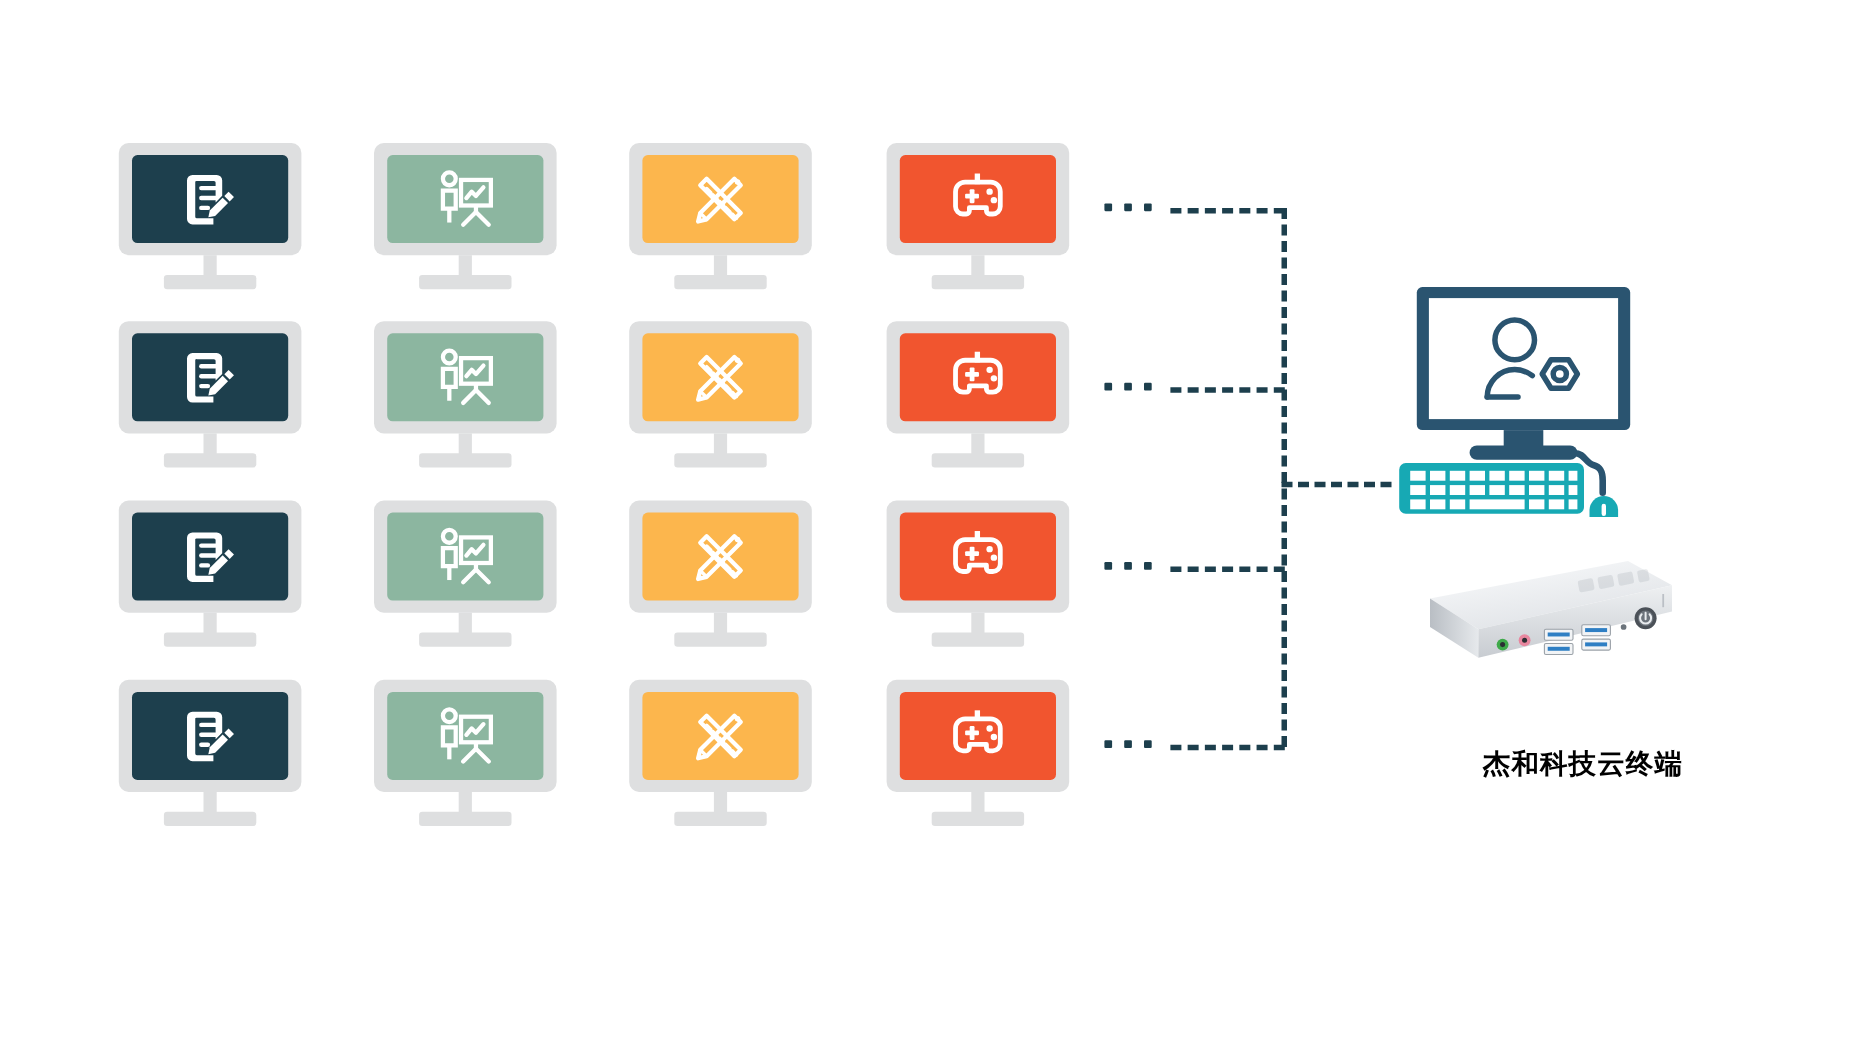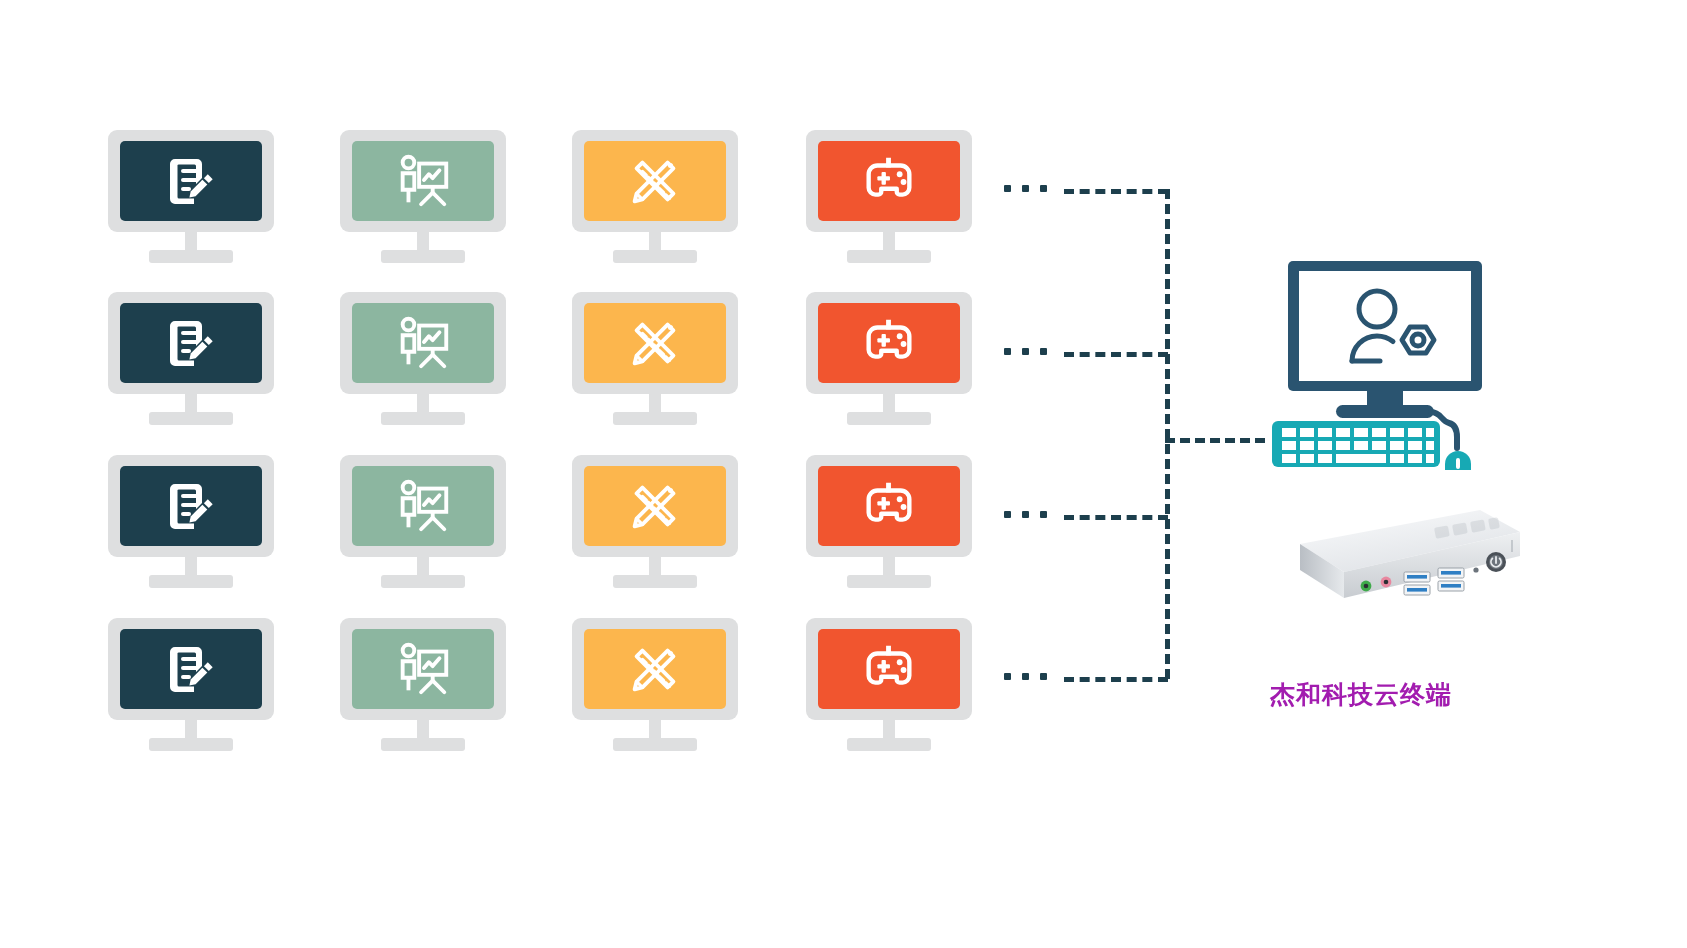--- a/index.html
+++ b/index.html
@@ -46,22 +46,22 @@
   .conn-v{
     position:absolute;width:0;
     border-left:5px dashed #1d3f4d;
   }
 
   
   .terminal{position:absolute;left:1270px;top:255px;width:230px;height:215px;}
   .pcbox{position:absolute;left:1258px;top:498px;width:270px;height:130px;}
   .term-label{
     position:absolute;left:1270px;top:678px;width:260px;
-    text-align:left;
-    font-size:25px;font-weight:bold;color:#a21caf;
+    text-align:right;
+    font-size:25px;font-weight:bold;color:#000000;
     letter-spacing:1px;
     font-family:"DejaVu Sans","Liberation Sans",sans-serif;
     white-space:nowrap;
   }
 </style>
 </head>
 <body>
 
 <div class="stage">
 

